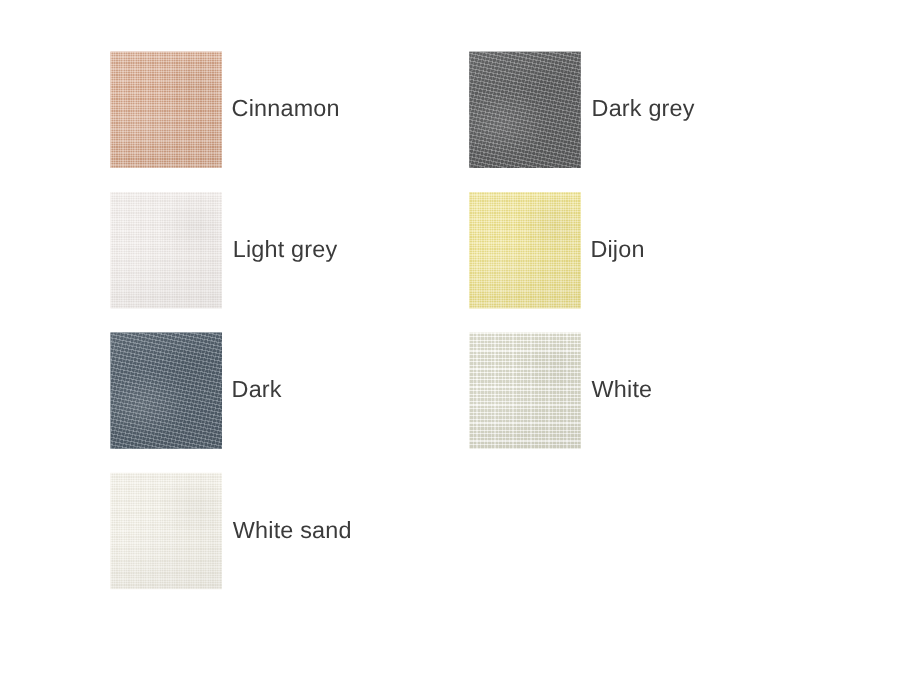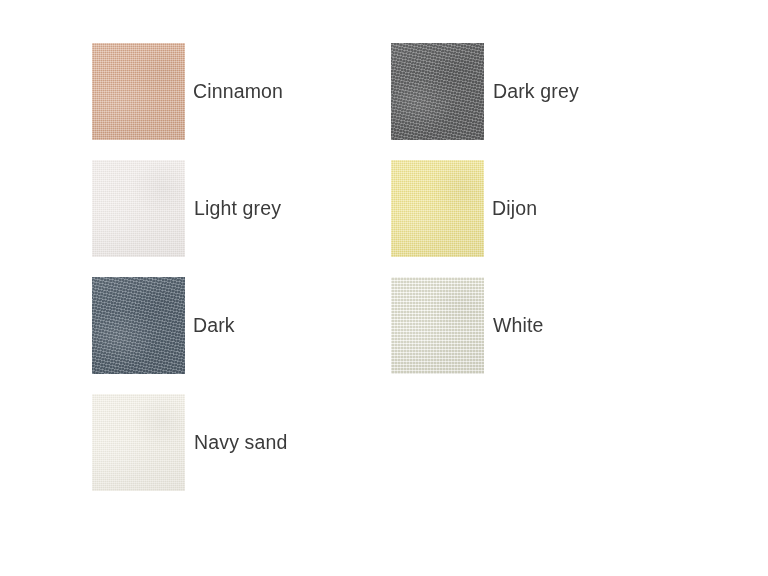--- a/index.html
+++ b/index.html
@@ -150,15 +150,15 @@
     <div class="swatch-row col-left">
       <div class="swatch-chip weave-strong" style="background-color: rgb(92, 107, 120);"></div>
       <div class="swatch-label">Dark</div>
     </div>
     <div class="swatch-row col-right">
       <div class="swatch-chip weave-linen" style="background-color: rgb(239, 239, 226);"></div>
       <div class="swatch-label">White</div>
     </div>
     <div class="swatch-row col-right">
       <div class="swatch-chip weave-soft" style="background-color: rgb(242, 239, 228);"></div>
-      <div class="swatch-label">Navy sand</div>
+      <div class="swatch-label">White sand</div>
     </div>
   </div>
 
 </body></html>

